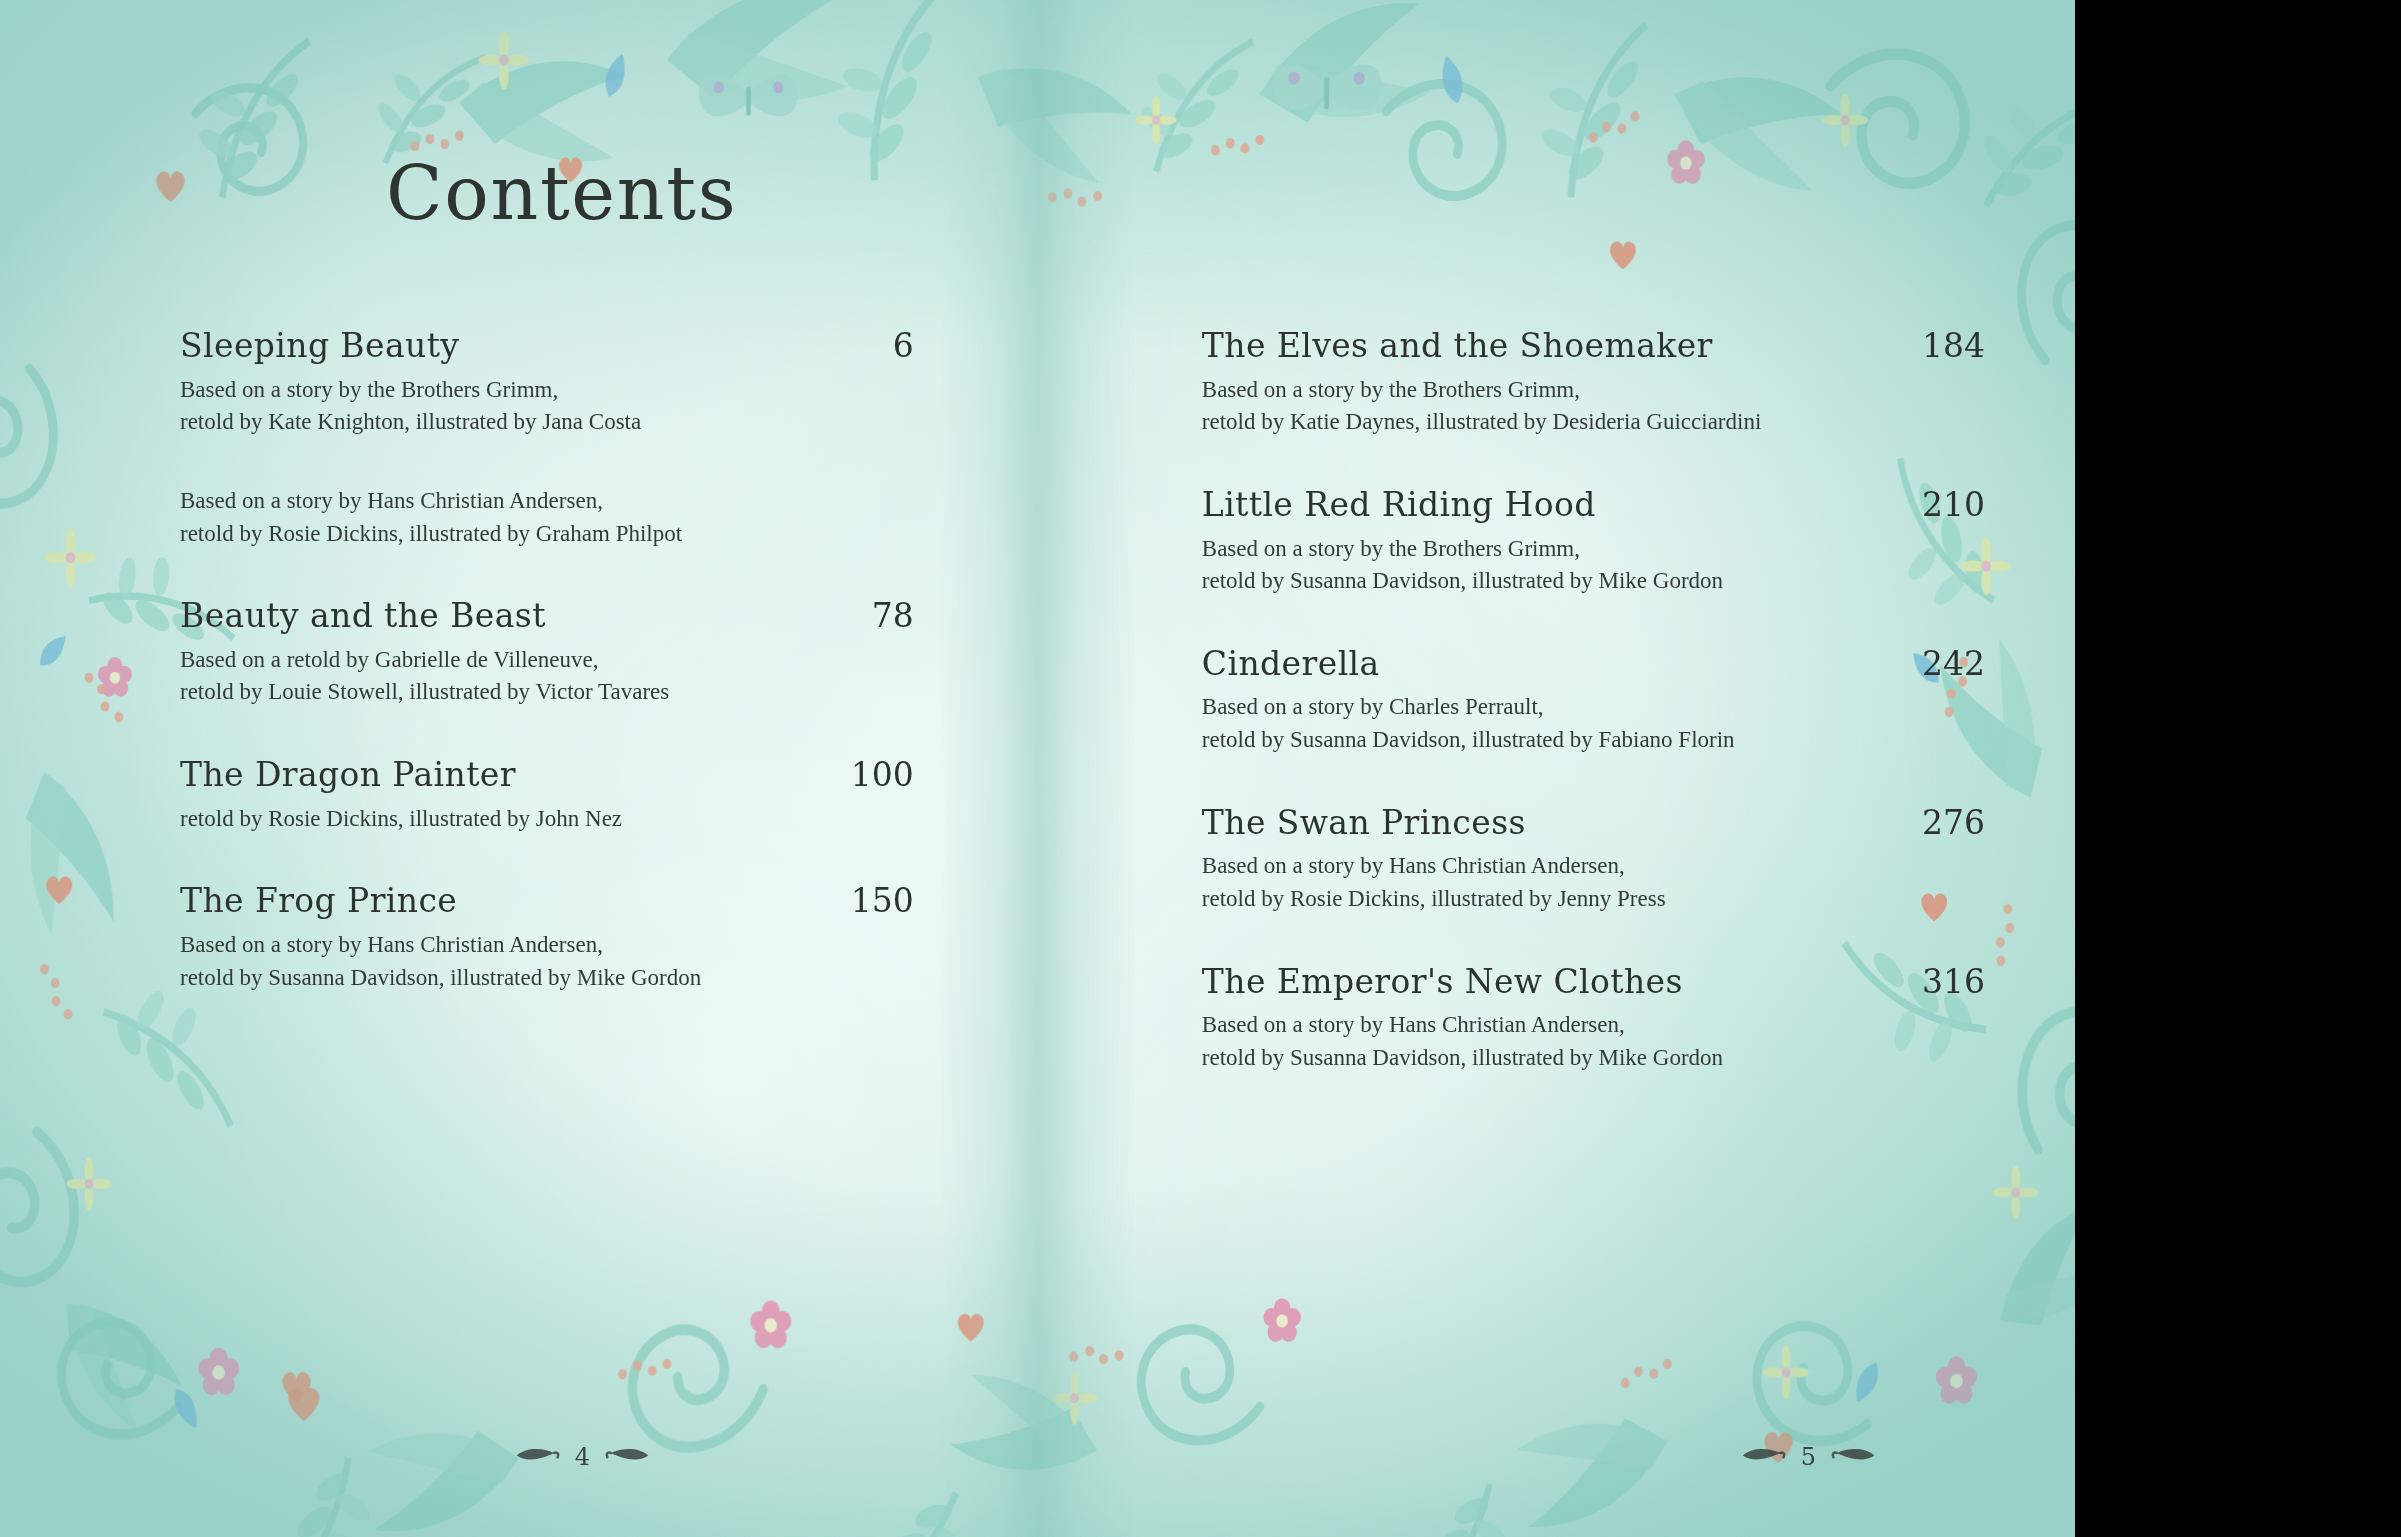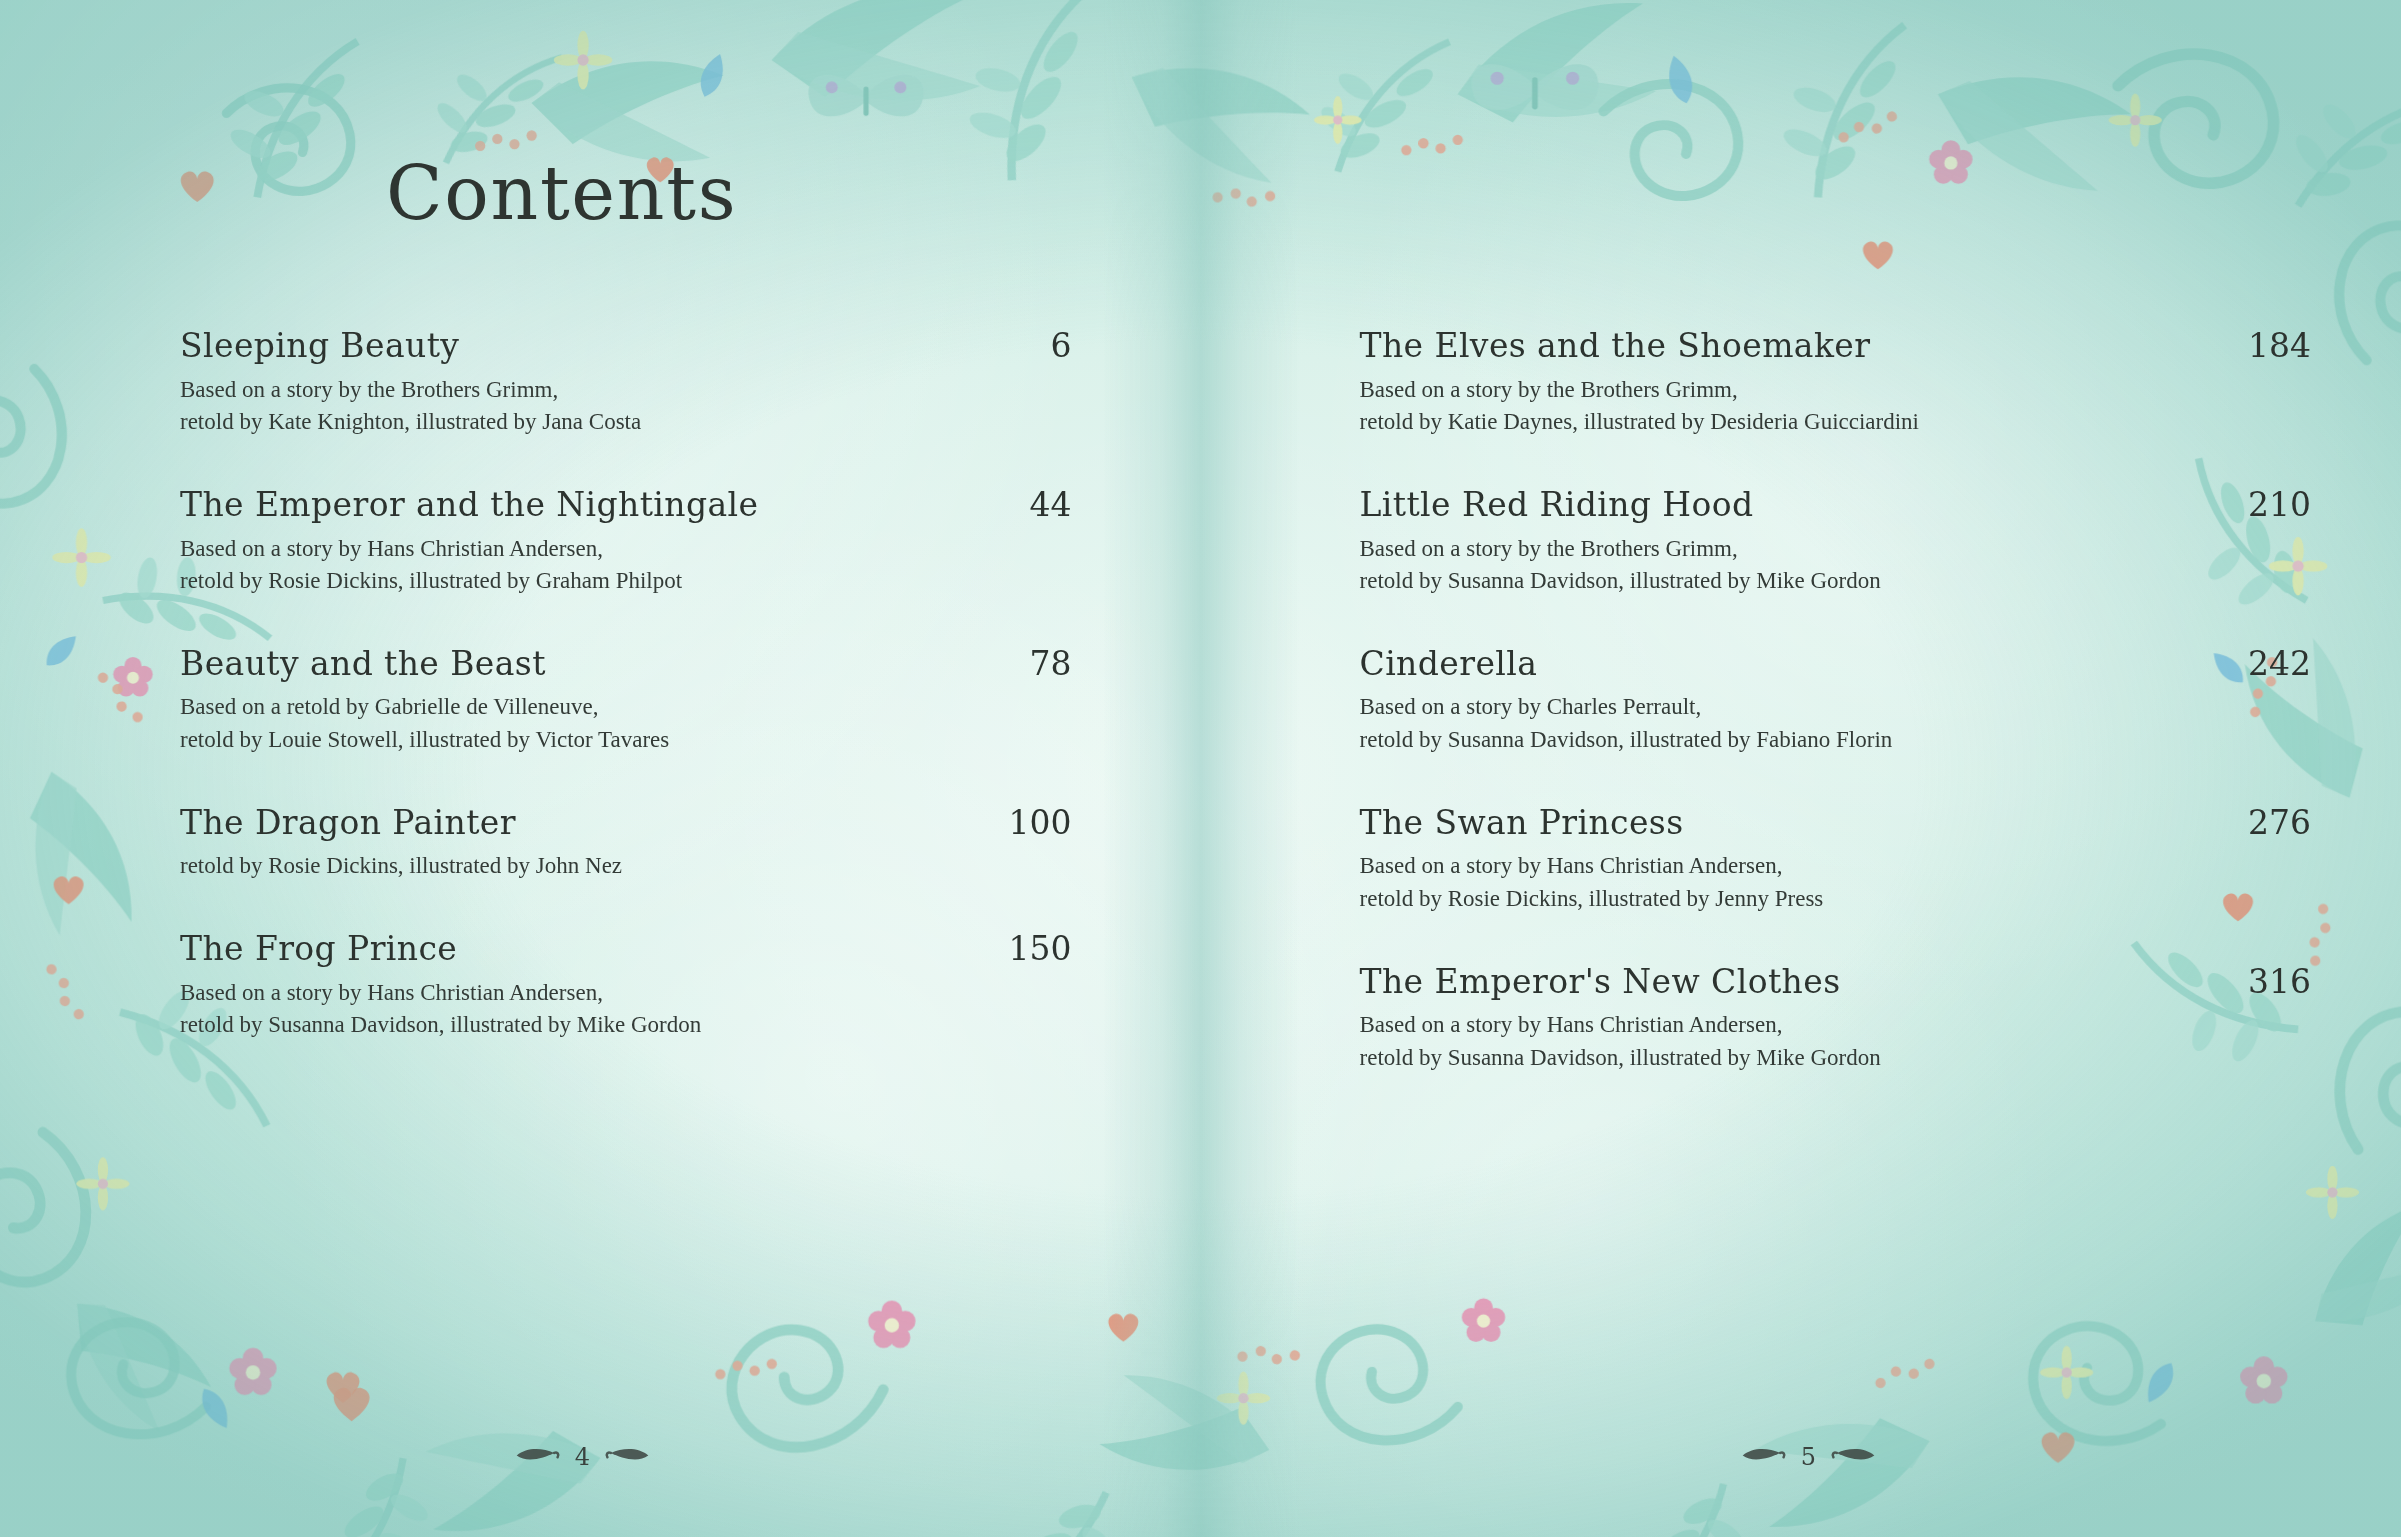--- a/index.html
+++ b/index.html
@@ -2,21 +2,21 @@
 <html style="font-size:13.7px"><head>
 <meta charset="utf-8">
 <style>
   html, body {
     margin: 0;
     padding: 0;
     background: #000;
   }
   .page {
     position: relative;
-    width: 2401px;
+    width: 2075px;
     height: 1538px;
     overflow: hidden;
     background:
       radial-gradient(ellipse 70% 60% at 50% 50%, #e3f5ef 0%, #d6f0e8 45%, #c4e9e0 72%, #b4e0d7 100%);
     font-family: "Liberation Serif", serif;
     color: #2a2f2c;
   }
 
   
   .texture {
@@ -314,24 +314,20 @@
             <span class="entry-title">Sleeping Beauty</span>
             <span class="entry-page">6</span>
           </div>
           <div class="entry-sub">
             <div>Based on a story by the Brothers Grimm,</div>
             <div>retold by Kate Knighton, illustrated by Jana Costa</div>
           </div>
         </div>
 
         <div class="entry">
-          <div class="entry-head">
-            <span class="entry-title">The Emperor and the Nightingale</span>
-            <span class="entry-page">44</span>
-          </div>
           <div class="entry-sub">
             <div>Based on a story by Hans Christian Andersen,</div>
             <div>retold by Rosie Dickins, illustrated by Graham Philpot</div>
           </div>
         </div>
 
         <div class="entry">
           <div class="entry-head">
             <span class="entry-title">Beauty and the Beast</span>
             <span class="entry-page">78</span>

